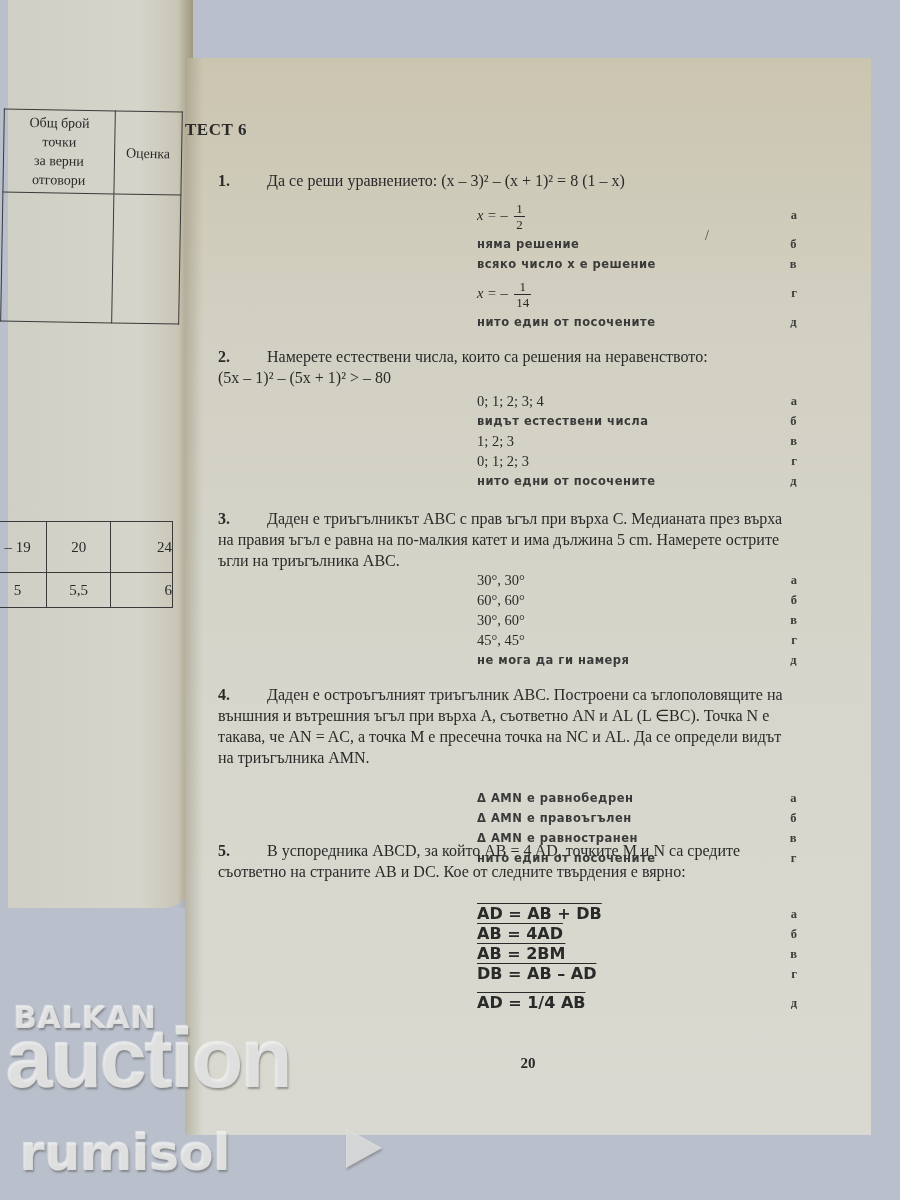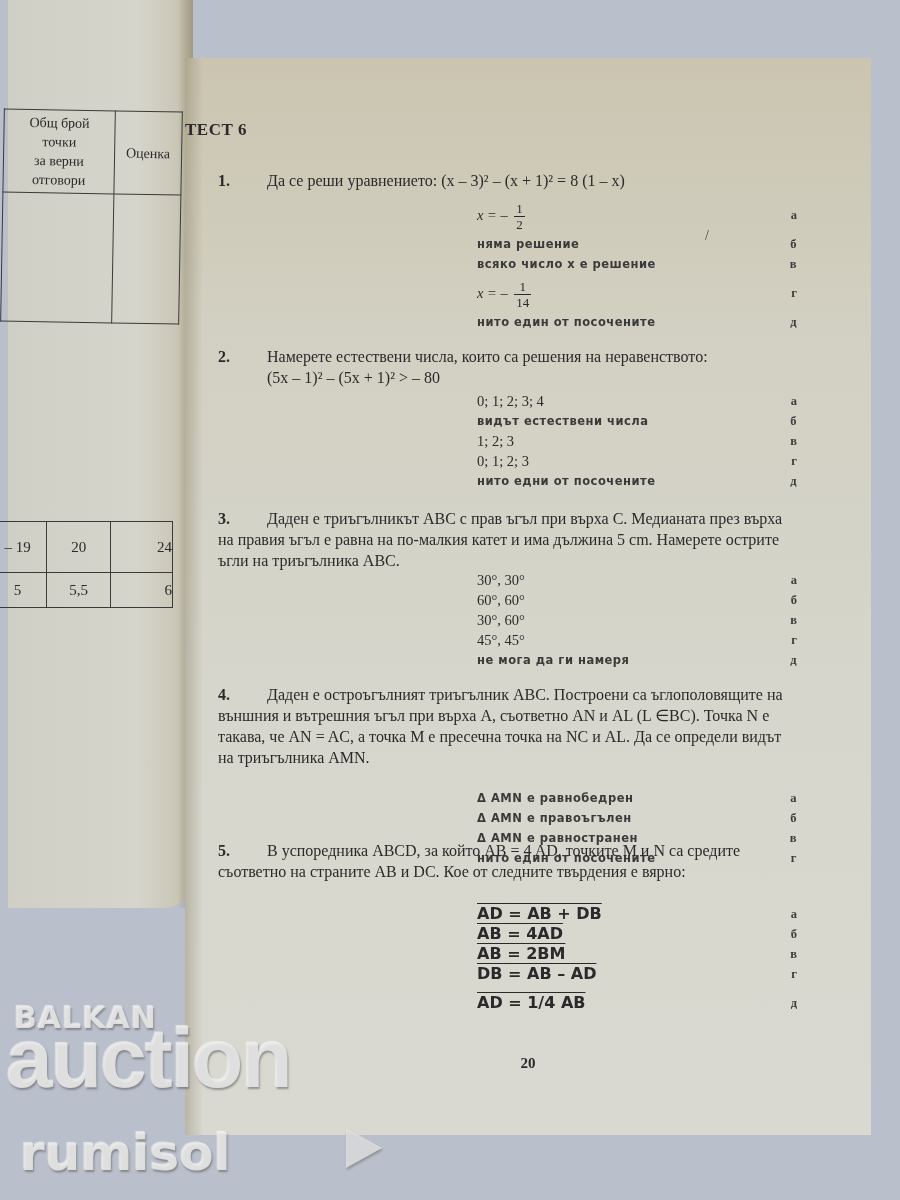--- a/index.html
+++ b/index.html
@@ -52,21 +52,21 @@
   .title {
     position: absolute; left: 0; width: 100%; top: 62px; text-align: left;
     font-weight: bold; font-size: 17px; letter-spacing: 0.5px;
   }
   .q {
     position: absolute; left: 33px; width: 570px; font-size: 16px; line-height: 21px;
   }
   .q .num { position: absolute; left: 0; top: 0; font-weight: bold; }
   .q .text { margin-left: 49px; }
   .q .text.hang { margin-left: 0; text-indent: 49px; }
-  .q .formula-line { margin-left: 49px; }
+  .q .formula-line { }
   .opts { position: absolute; left: 292px; width: 320px; }
   .opt {
     position: relative; height: 20px; font-size: 13px; line-height: 20px;
   }
   .opt.sans { font-family: "DejaVu Sans", sans-serif; font-size: 11.5px; letter-spacing: 0.5px; font-weight: bold; color: #3a3a3a; }
   .opt.serif { font-family: "Liberation Serif", serif; font-size: 14.5px; }
   .opt .letter {
     position: absolute; right: 0; top: 0; font-family: "Liberation Serif", serif;
     font-size: 12.5px; font-weight: bold; color: #3c3c3c;
   }

